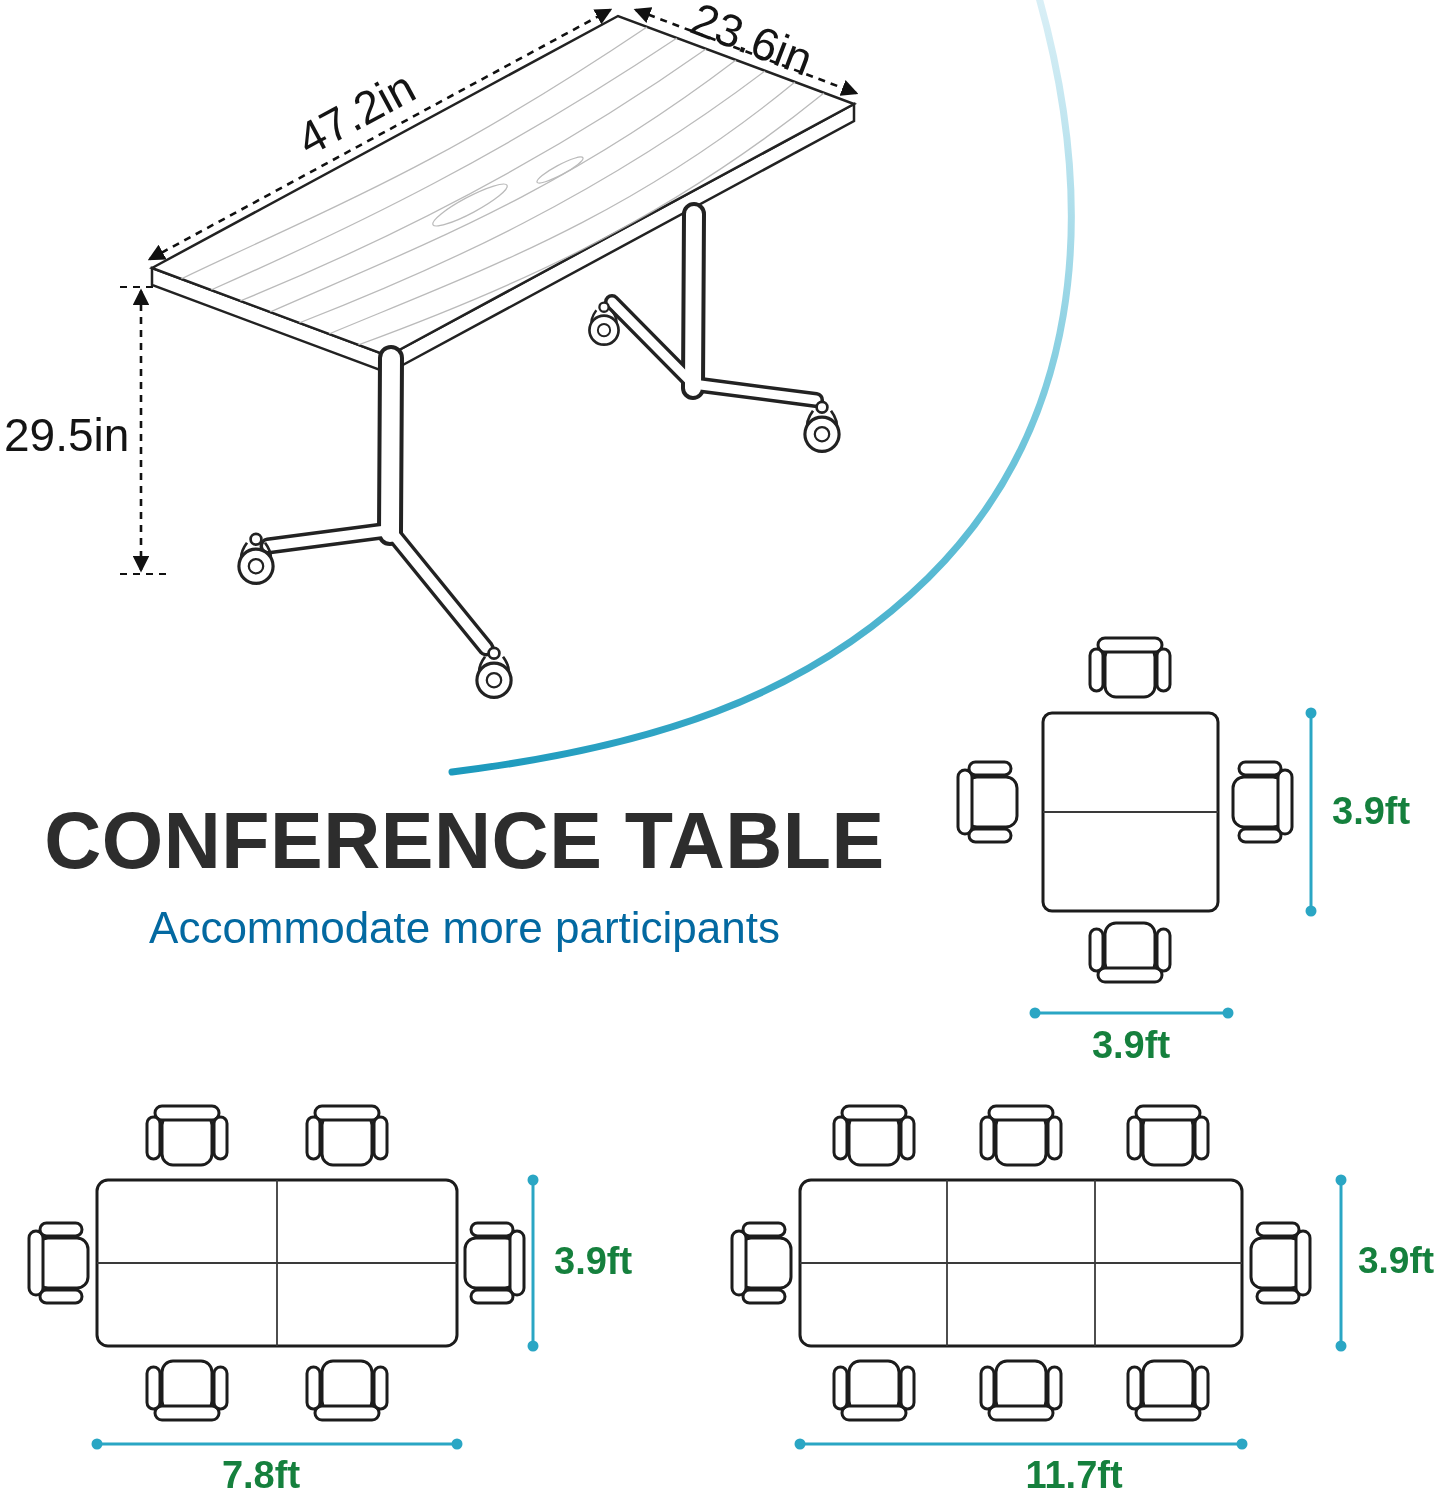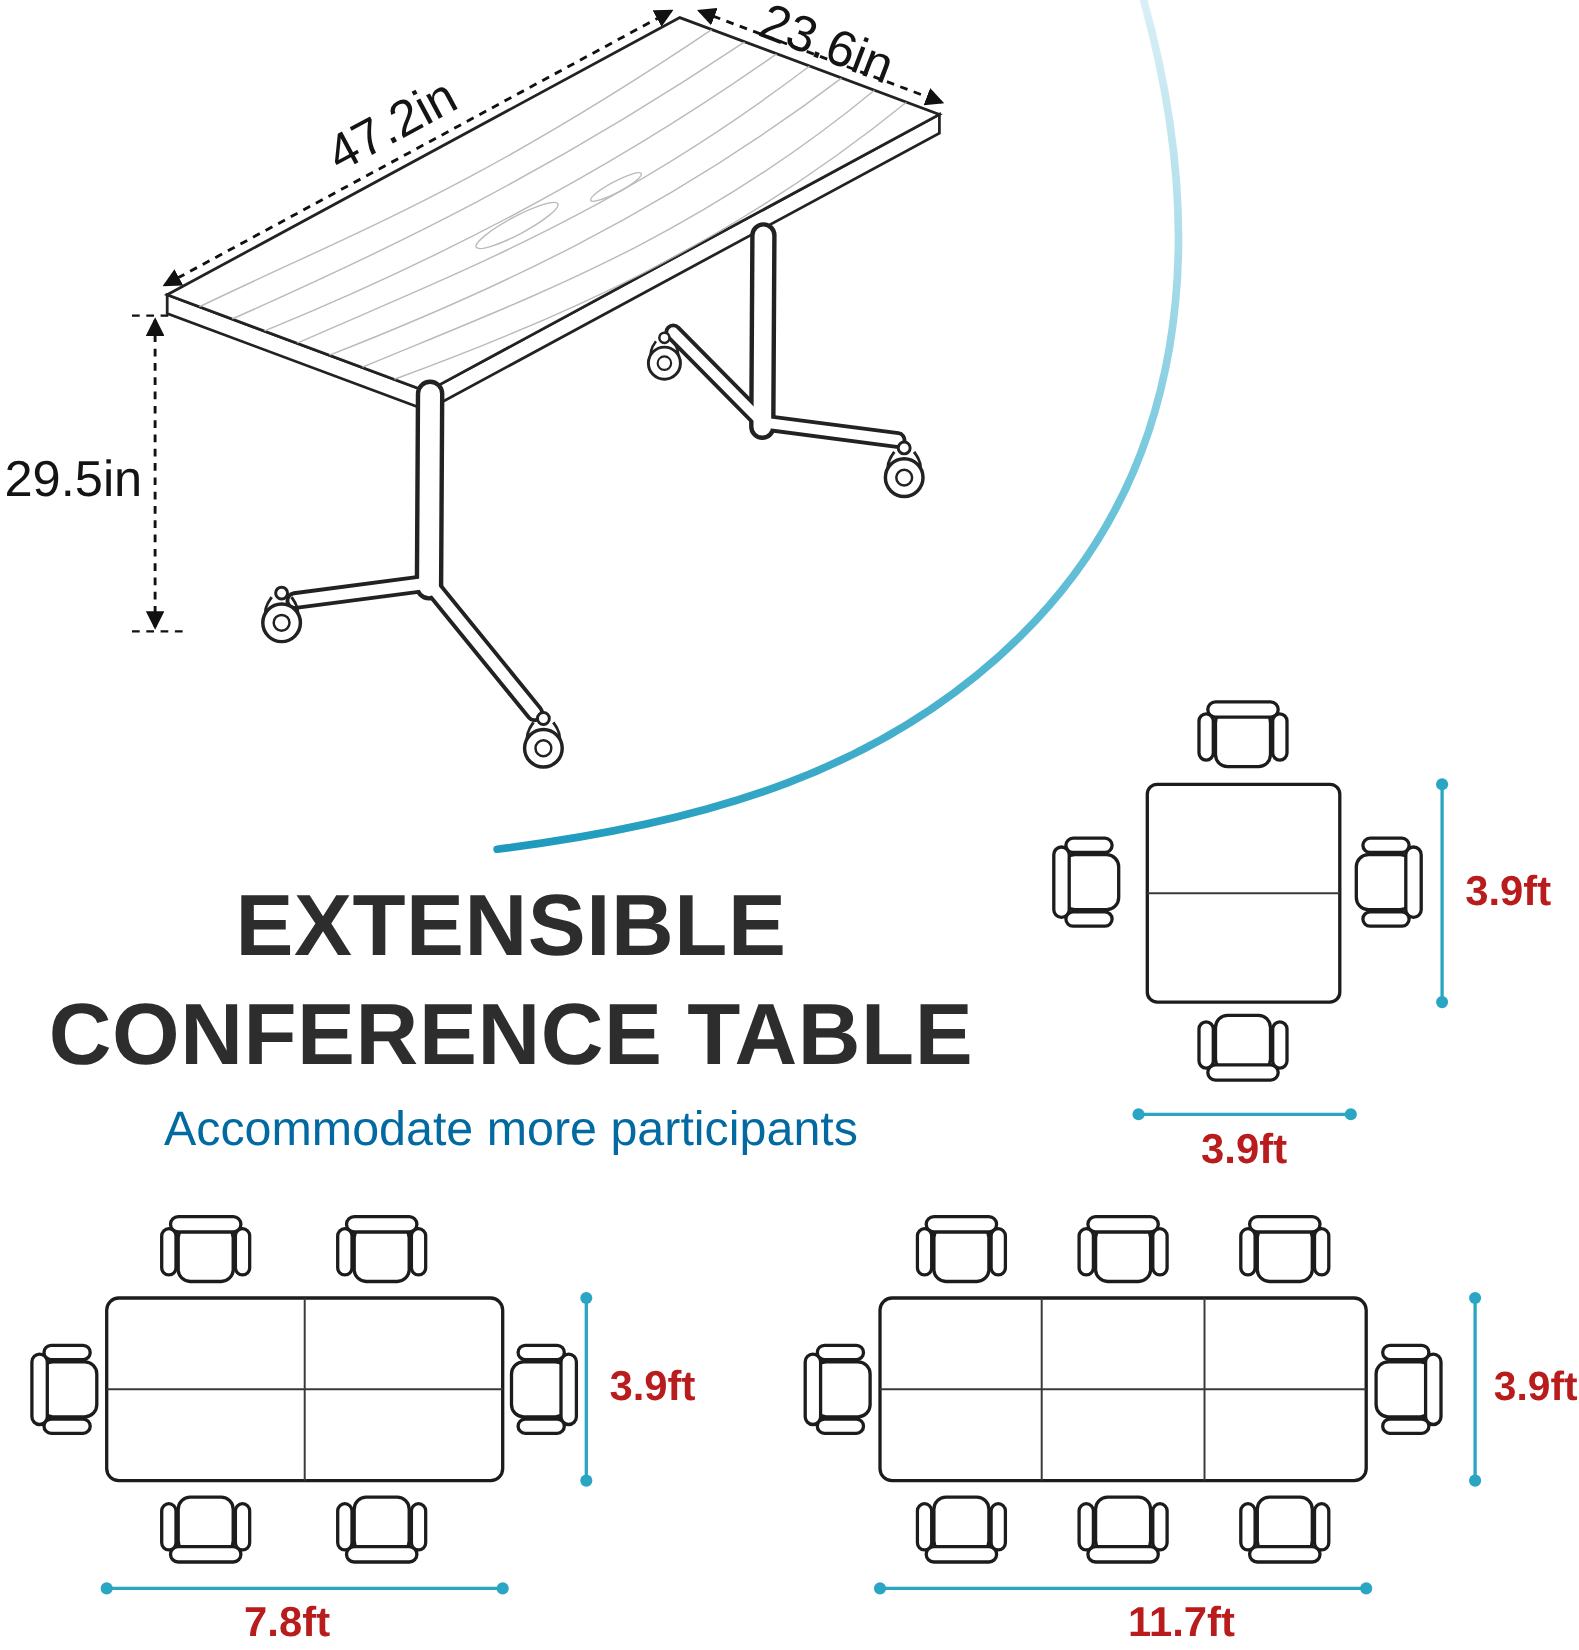--- a/index.html
+++ b/index.html
@@ -7,21 +7,21 @@
   body{background:#ffffff;font-family:"Liberation Sans",sans-serif;position:relative;overflow:hidden}
   .canvas{position:absolute;inset:0}
   svg.scene{position:absolute;left:0;top:0;display:block}
   .lbl{position:absolute;color:#141414;font-size:46px;white-space:nowrap}
   .iso-length{left:222px;top:86px;width:268px;text-align:center;transform:rotate(-28.3deg)}
   .iso-width{left:652px;top:12px;width:200px;text-align:center;transform:rotate(21deg)}
   .iso-height{left:4px;top:408px}
   .headline{position:absolute;left:12px;top:792px;width:905px;text-align:center;color:#2d2d2d}
   .headline .h1{font-size:79px;font-weight:700;line-height:1.25;letter-spacing:.5px}
   .headline .sub{font-size:44px;margin-top:12px;color:#0369a1;font-weight:400}
-  .dim{position:absolute;color:#b91c1c;font-weight:700;font-size:38px;white-space:nowrap}
+  .dim{position:absolute;color:#15803d;font-weight:700;font-size:38px;white-space:nowrap}
   .dim.center{text-align:center;width:200px}
   .dim-a-h{left:1332px;top:790px}
   .dim-a-w{left:1031px;top:1024px}
   .dim-b-h{left:554px;top:1240px}
   .dim-b-w{left:161px;top:1454px}
   .dim-c-h{left:1358px;top:1240px;font-size:37px}
   .dim-c-w{left:974px;top:1454px}
 </style>
 </head>
 <body>
@@ -219,21 +219,20 @@
           <circle cx="1242" cy="1444" r="5.5" stroke="none"></circle>
     </g>
   </g>
 </svg>
 
 <div class="lbl iso-length">47.2in</div>
 <div class="lbl iso-width">23.6in</div>
 <div class="lbl iso-height">29.5in</div>
 
 <div class="headline">
-  <div class="h1">EXTENSIBLE</div>
   <div class="h1">CONFERENCE TABLE</div>
   <div class="sub">Accommodate more participants</div>
 </div>
 
 <div class="dim dim-a-h">3.9ft</div>
 <div class="dim center dim-a-w">3.9ft</div>
 <div class="dim dim-b-h">3.9ft</div>
 <div class="dim center dim-b-w">7.8ft</div>
 <div class="dim dim-c-h">3.9ft</div>
 <div class="dim center dim-c-w">11.7ft</div>

